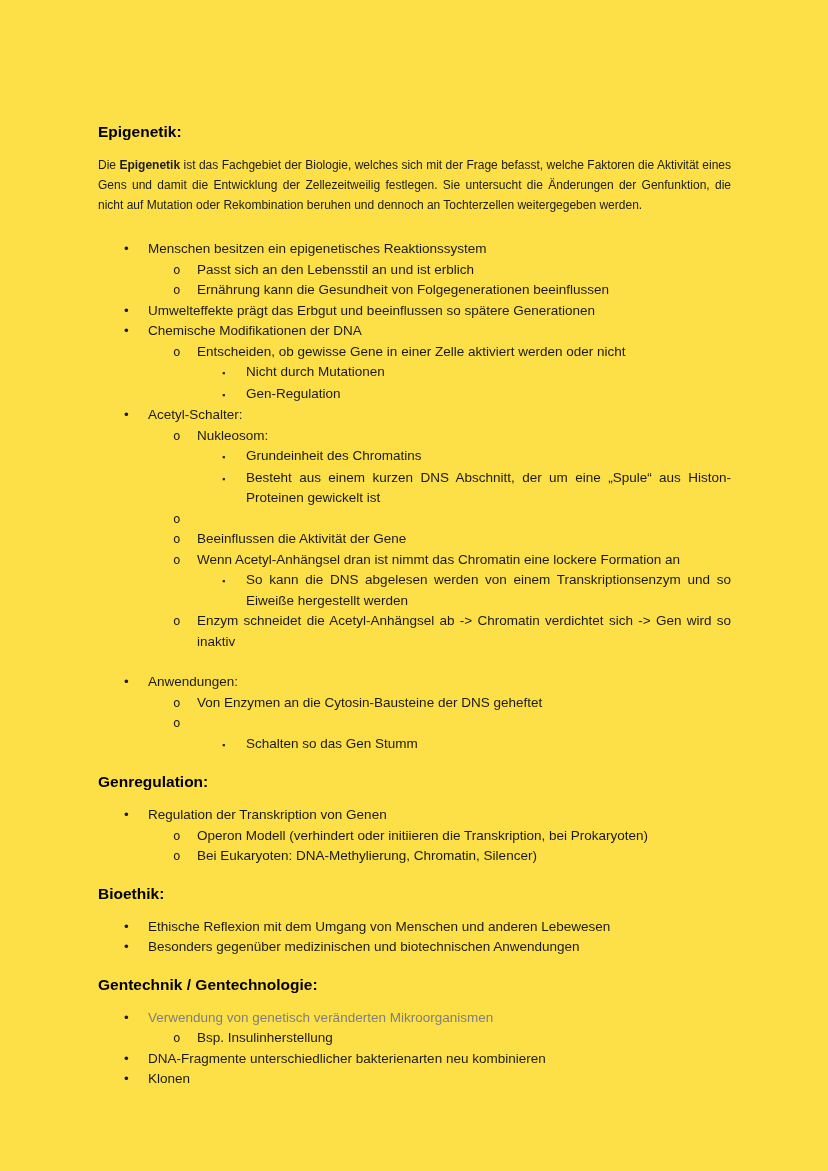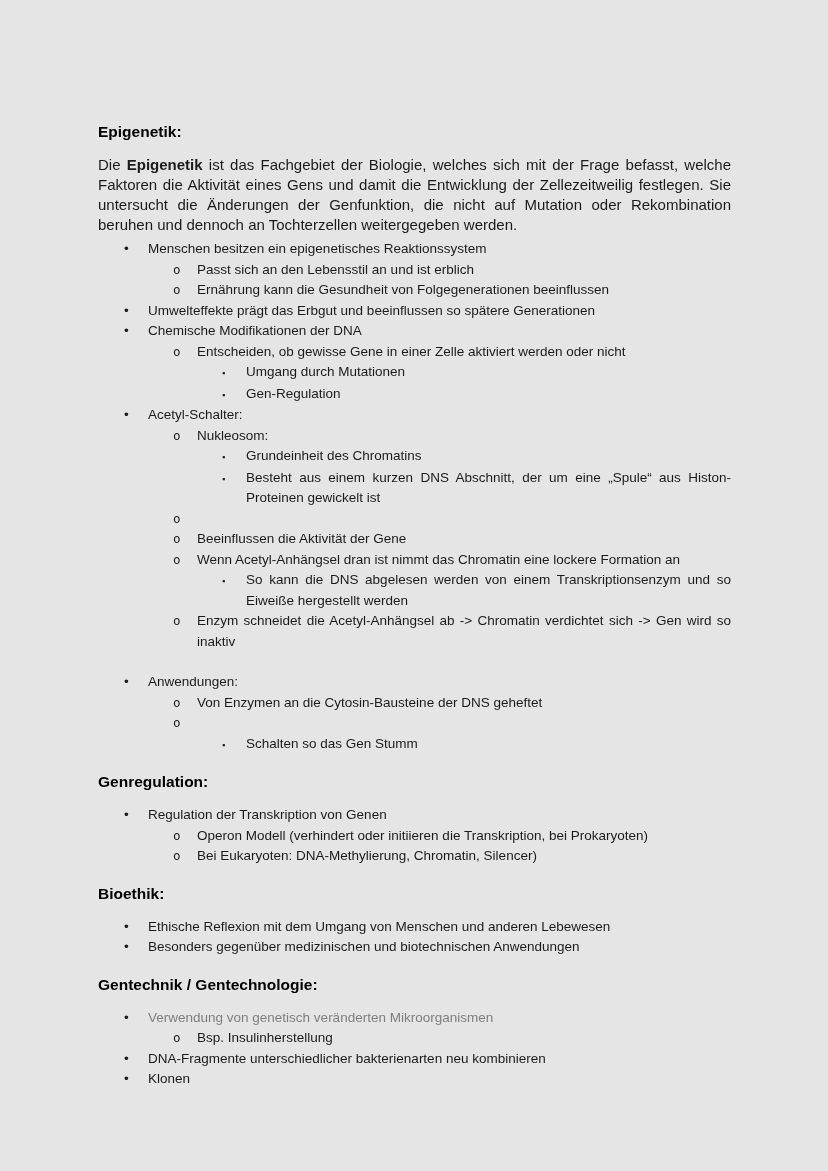--- a/index.html
+++ b/index.html
@@ -7,37 +7,37 @@
   body {
     width: 828px;
     min-height: 1171px;
     font-family: "Liberation Sans", sans-serif;
     color: #1b1b1b;
     position: relative;
   }
   .page {
     width: 828px;
     min-height: 1171px;
-    background: #e5e5e5;
+    background: #fde047;
     padding: 122px 97px 40px 98px;
   }
   section { display: block; }
   .heading {
     font-size: 15.5px;
     font-weight: bold;
     color: #000000;
     margin: 17px 0 13px 0;
     line-height: 20px;
   }
   section:first-child .heading { margin-top: 0; }
   .para {
-    font-size: 15px;
+    font-size: 12px;
     line-height: 20px;
     text-align: justify;
-    margin: 0 0 4px 0;
+    margin: 0 0 24px 0;
   }
   .para .bold { font-weight: bold; }
   .list { margin: 0 0 4px 0; }
   .item {
     display: flex;
     font-size: 13.5px;
     line-height: 20.5px;
     text-align: justify;
   }
   .level-1 { padding-left: 26px; }
@@ -83,21 +83,21 @@
           <div class="item level-1">
             <span class="bullet b1">•</span>
             <span class="itext">Chemische Modifikationen der DNA</span>
           </div>
           <div class="item level-2">
             <span class="bullet b2">o</span>
             <span class="itext">Entscheiden, ob gewisse Gene in einer Zelle aktiviert werden oder nicht</span>
           </div>
           <div class="item level-3">
             <span class="bullet b3">▪</span>
-            <span class="itext">Umgang durch Mutationen</span>
+            <span class="itext">Nicht durch Mutationen</span>
           </div>
           <div class="item level-3">
             <span class="bullet b3">▪</span>
             <span class="itext">Gen-Regulation</span>
           </div>
           <div class="item level-1">
             <span class="bullet b1">•</span>
             <span class="itext">Acetyl-Schalter:</span>
           </div>
           <div class="item level-2">

